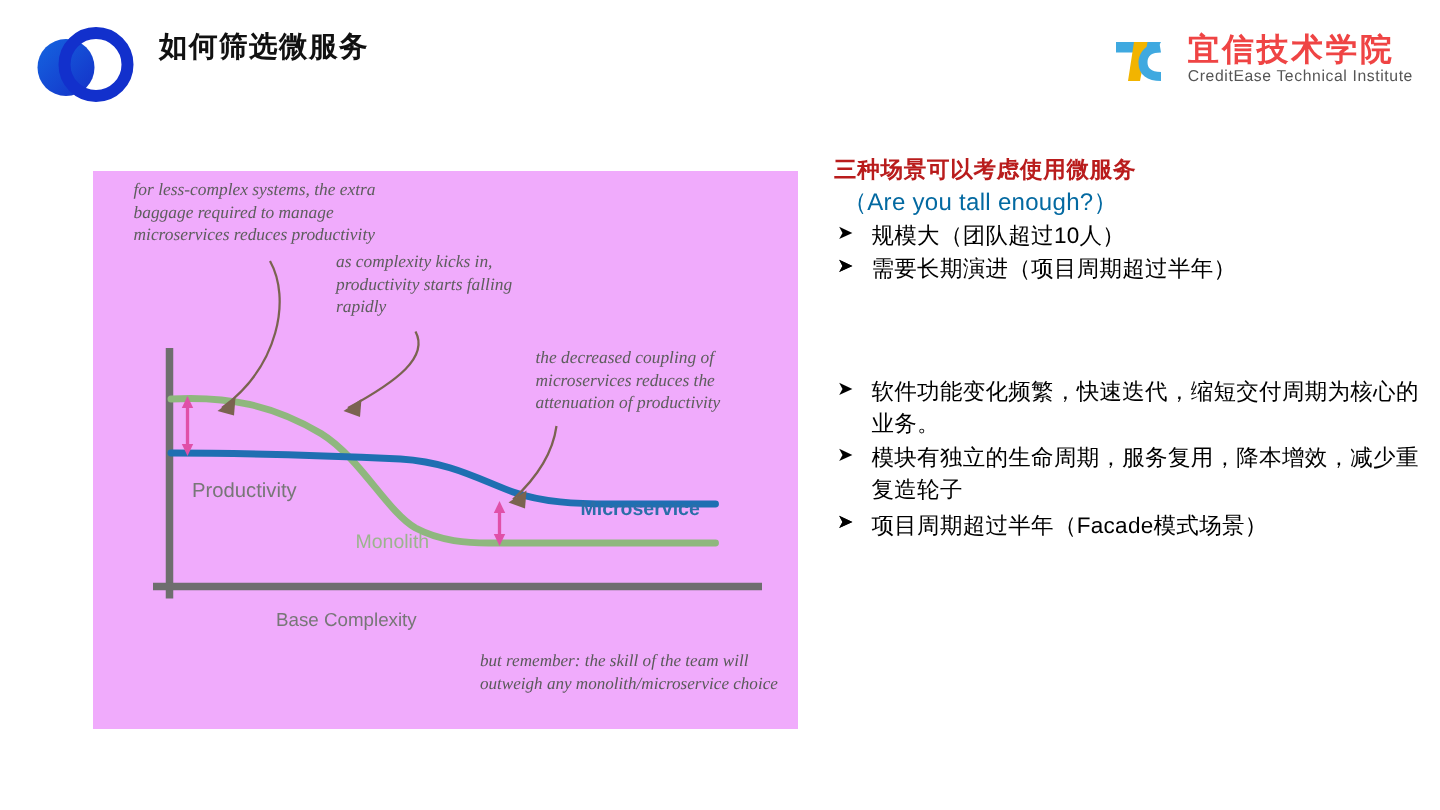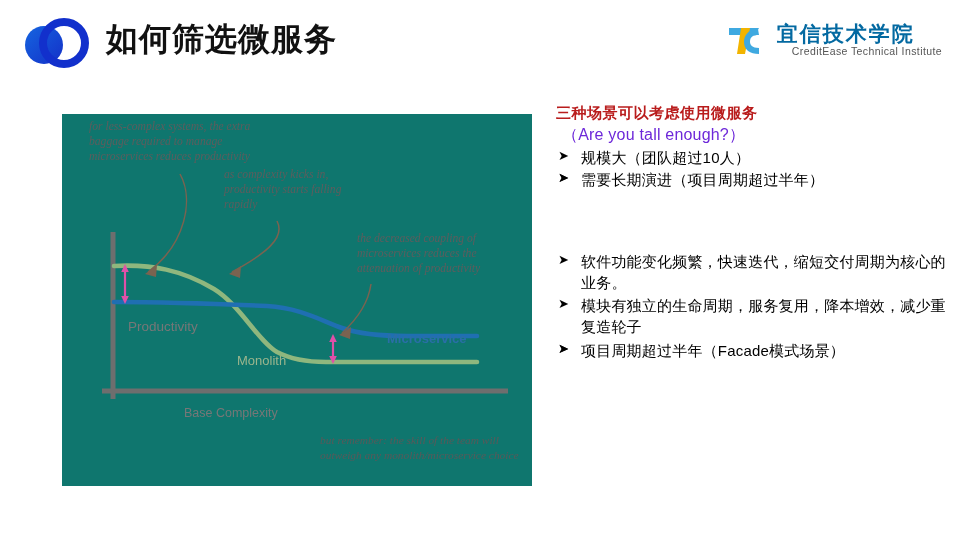--- a/index.html
+++ b/index.html
@@ -23,67 +23,67 @@
     width: 960px; height: 88px;
   }
   #brand-logo-mark {
     position: absolute;
     left: 14px; top: 18px;
     width: 84px; height: 52px;
   }
   #slide-title {
     position: absolute;
     left: 106px; top: 18px;
-    font-size: 32px;
+    font-size: 19px;
     font-weight: 700;
     letter-spacing: 1px;
     color: #111111;
     white-space: nowrap;
   }
   #institute-logo {
     position: absolute;
     right: 18px; top: 20px;
     display: flex;
     align-items: center;
     gap: 10px;
   }
   #institute-logo .tc-mark { width: 42px; height: 40px; flex: none; }
   #institute-logo .logo-text { display: flex; flex-direction: column; line-height: 1.08; }
   #institute-logo .logo-cn {
-    font-size: 21px; font-weight: 700; color: #0369a1; letter-spacing: 2px;
+    font-size: 21px; font-weight: 700; color: #ef4444; letter-spacing: 2px;
   }
   #institute-logo .logo-en {
-    font-size: 10.5px; color: #555; letter-spacing: 0.4px; text-align: right; margin-left: 15px;
+    font-size: 10.5px; color: #555; letter-spacing: 0.4px; text-align: right;
   }
 
   
   #chart-figure {
     position: absolute;
     left: 62px; top: 114px;
     width: 470px; height: 372px;
-    background: #0f766e;
+    background: #f0abfc;
   }
   #chart-svg { display: block; width: 470px; height: 372px; }
 
   
   #content-right {
     position: absolute;
     left: 556px; top: 104px;
     width: 392px;
   }
   .block-heading {
     font-size: 15px;
     font-weight: 700;
     color: #b91c1c;
     letter-spacing: 0.5px;
     margin: 0 0 2px 0;
   }
   .subtitle-red {
     font-size: 16px;
-    color: #6d28d9;
+    color: #0369a1;
     margin: 0 0 1px 6px;
     letter-spacing: 0.2px;
   }
   ul.bullets {
     list-style: none;
     margin: 0;
     padding: 0;
   }
   ul.bullets li {
     position: relative;

